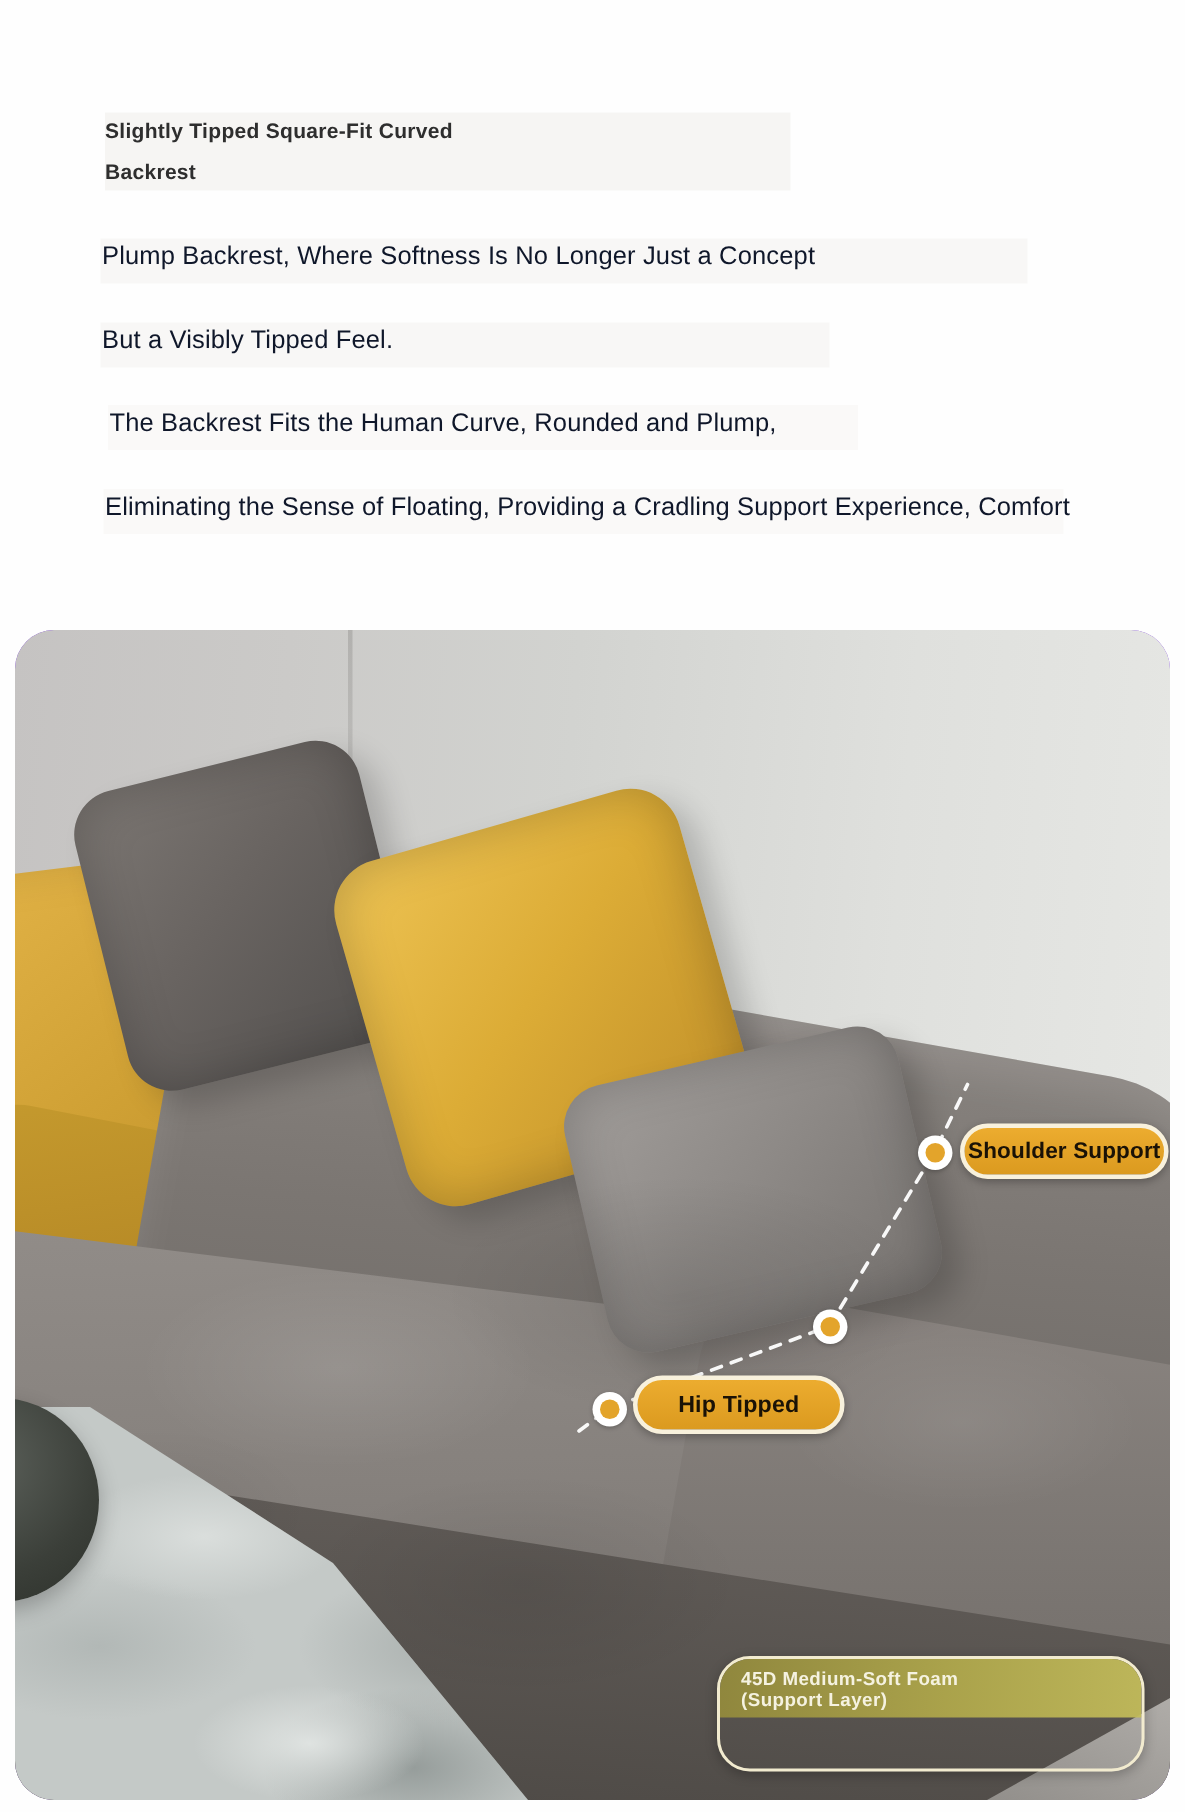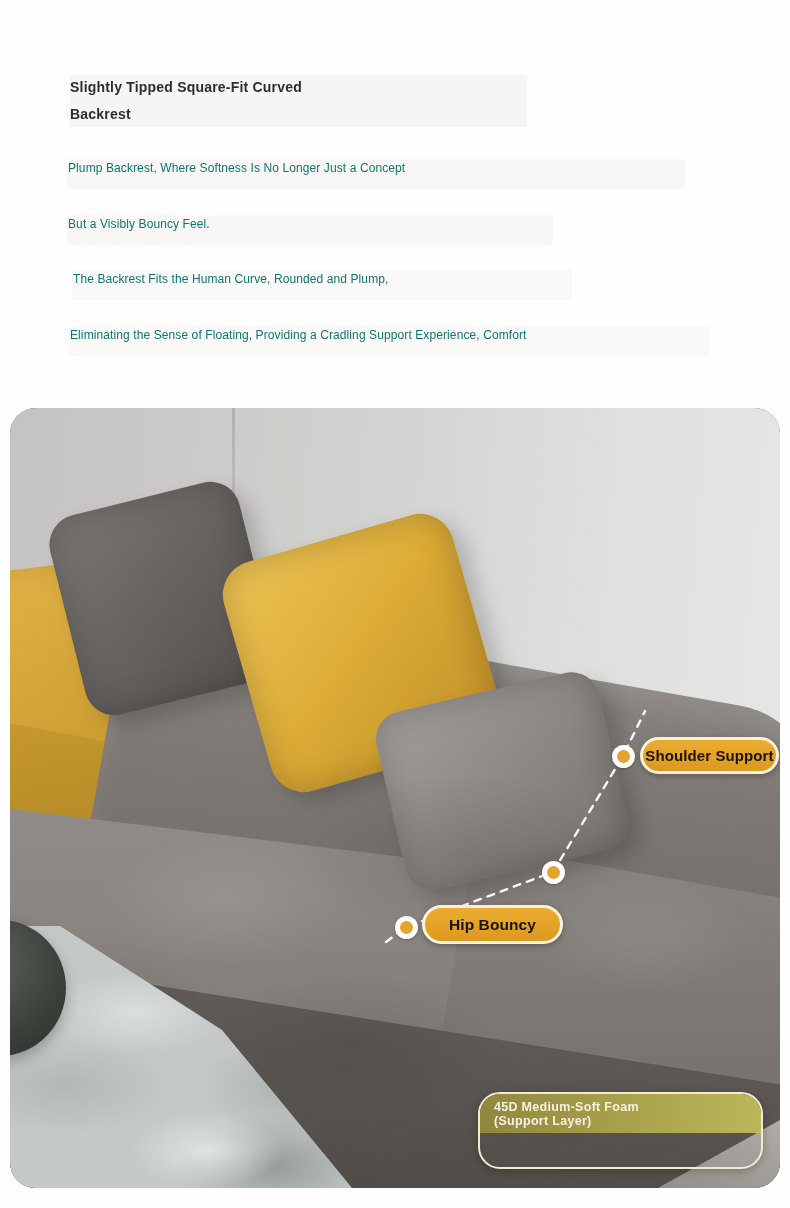--- a/index.html
+++ b/index.html
@@ -4,24 +4,24 @@
 <style>
   html,body{margin:0;padding:0;background:#fefefe;}
   body{width:790px;height:1208px;overflow:hidden;position:relative;
        font-family:"Liberation Sans","DejaVu Sans",sans-serif;}
 
   
   .hl{position:absolute;background:#f6f5f3;}
   .title{position:absolute;left:70px;top:74px;font-size:14px;line-height:27px;
          font-weight:700;color:#2e2e2e;letter-spacing:.2px;}
   .title span{display:block;}
-  .para{position:absolute;font-size:12px;color:#0f766e;white-space:nowrap;letter-spacing:.1px;}
+  .para{position:absolute;font-size:17px;color:#0f172a;white-space:nowrap;letter-spacing:.1px;}
 
   
-  .photo{position:absolute;left:10px;top:408px;width:770px;height:780px;
+  .photo{position:absolute;left:10px;top:420px;width:770px;height:780px;
          border-radius:26px;overflow:hidden;background:#6d28d9;}
 
   
   .wall{position:absolute;inset:0;
         background:linear-gradient(95deg,#c5c3c2 0%,#cbcac8 22%,#d2d3d0 45%,#dfe0dd 72%,#e7e8e5 100%);}
   .wall-seam{position:absolute;left:222px;top:0;width:3px;height:195px;
         background:linear-gradient(180deg,rgba(110,108,105,.28),rgba(110,108,105,.05));}
   .floor-left{position:absolute;left:0;top:178px;width:220px;height:58px;
         background:linear-gradient(180deg,#b7b4af,#a9a6a1);
         border-top:1px solid rgba(90,88,85,.35);}
@@ -115,21 +115,21 @@
 <div class="hl" style="left:67px;top:215px;width:486px;height:30px;background:#f8f7f6;"></div>
 <div class="hl" style="left:72px;top:270px;width:500px;height:30px;background:#faf9f8;"></div>
 <div class="hl" style="left:69px;top:326px;width:640px;height:30px;background:#faf9f8;"></div>
 
 <h1 class="title" style="margin:0;">
   <span>Slightly Tipped Square-Fit Curved</span>
   <span>Backrest</span>
 </h1>
 
 <div class="para" style="left:68px;top:161px;">Plump Backrest, Where Softness Is No Longer Just a Concept</div>
-<div class="para" style="left:68px;top:217px;">But a Visibly Bouncy Feel.</div>
+<div class="para" style="left:68px;top:217px;">But a Visibly Tipped Feel.</div>
 <div class="para" style="left:73px;top:272px;">The Backrest Fits the Human Curve, Rounded and Plump,</div>
 <div class="para" style="left:70px;top:328px;">Eliminating the Sense of Floating, Providing a Cradling Support Experience, Comfort</div>
 
 <div class="photo">
 
   <div class="wall"></div>
   <div class="wall-seam"></div>
   <div class="floor-left"></div>
 
   <div class="yellow-chaise"></div>
@@ -151,21 +151,21 @@
 
   <svg class="lead-line" width="770" height="780" viewBox="0 0 770 780">
     <polyline points="376,534 396,519 543,464 613,348 635,303" fill="none" stroke="#ffffff" stroke-width="2.4" stroke-dasharray="7 7" stroke-linecap="round" opacity="0.95"></polyline>
   </svg>
 
   <div class="dot" style="left:601.5px;top:336.5px;"></div>
   <div class="dot" style="left:531.5px;top:452.5px;"></div>
   <div class="dot" style="left:384.5px;top:507.5px;"></div>
 
   <div class="pill pill-shoulder">Shoulder Support</div>
-  <div class="pill pill-hip">Hip Bouncy</div>
+  <div class="pill pill-hip">Hip Tipped</div>
 
 
   <div class="foam-box">
     <div class="foam-layer foam-top">
       <div class="foam-line">45D Medium-Soft Foam</div>
       <div class="foam-line">(Support Layer)</div>
     </div>
   </div>
 
 </div>

